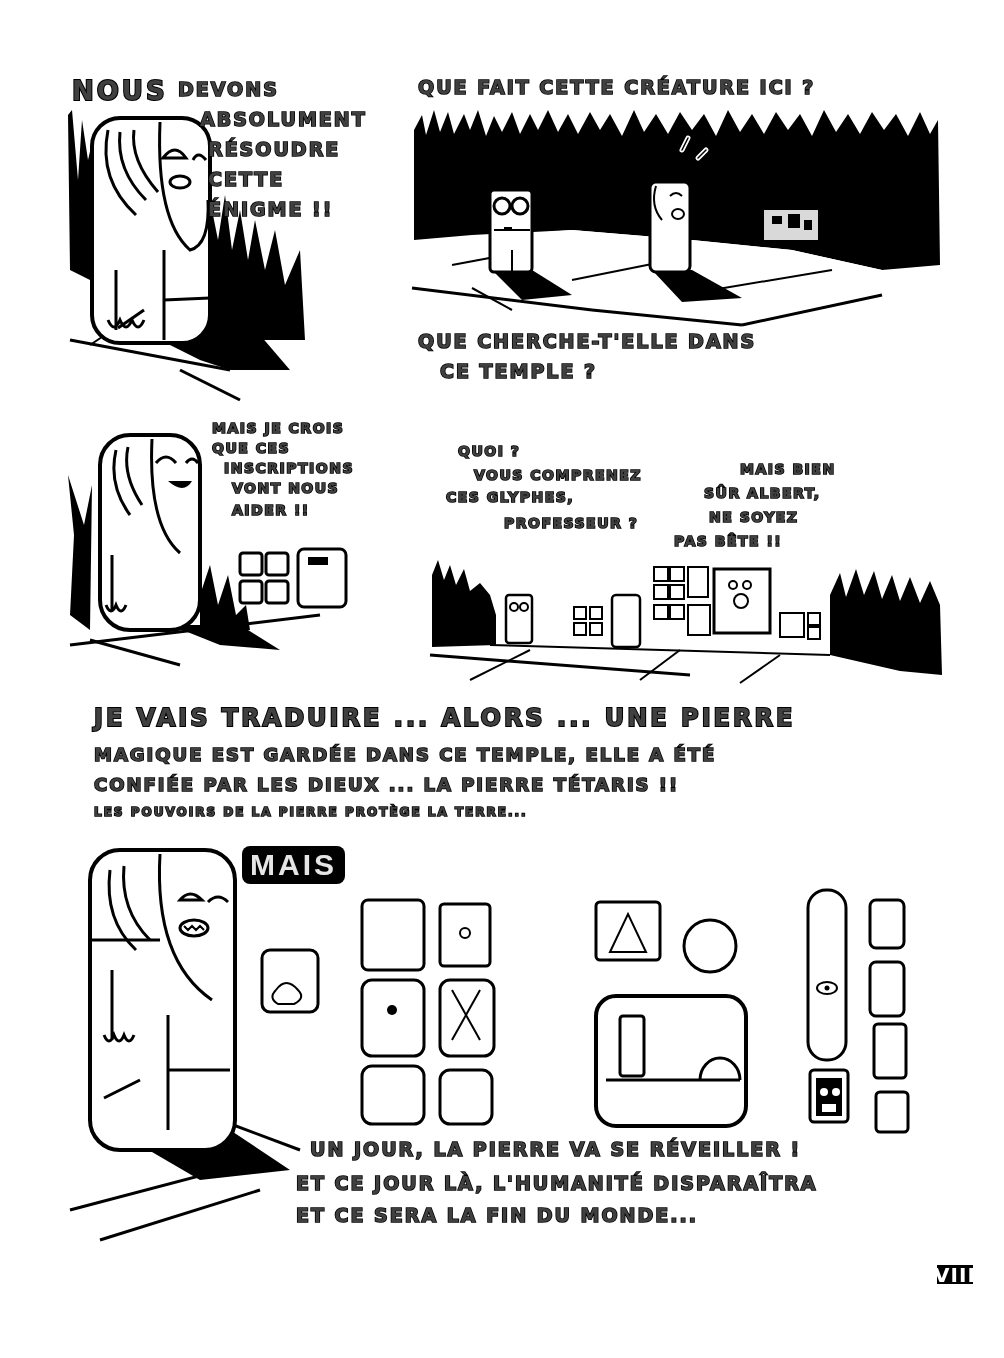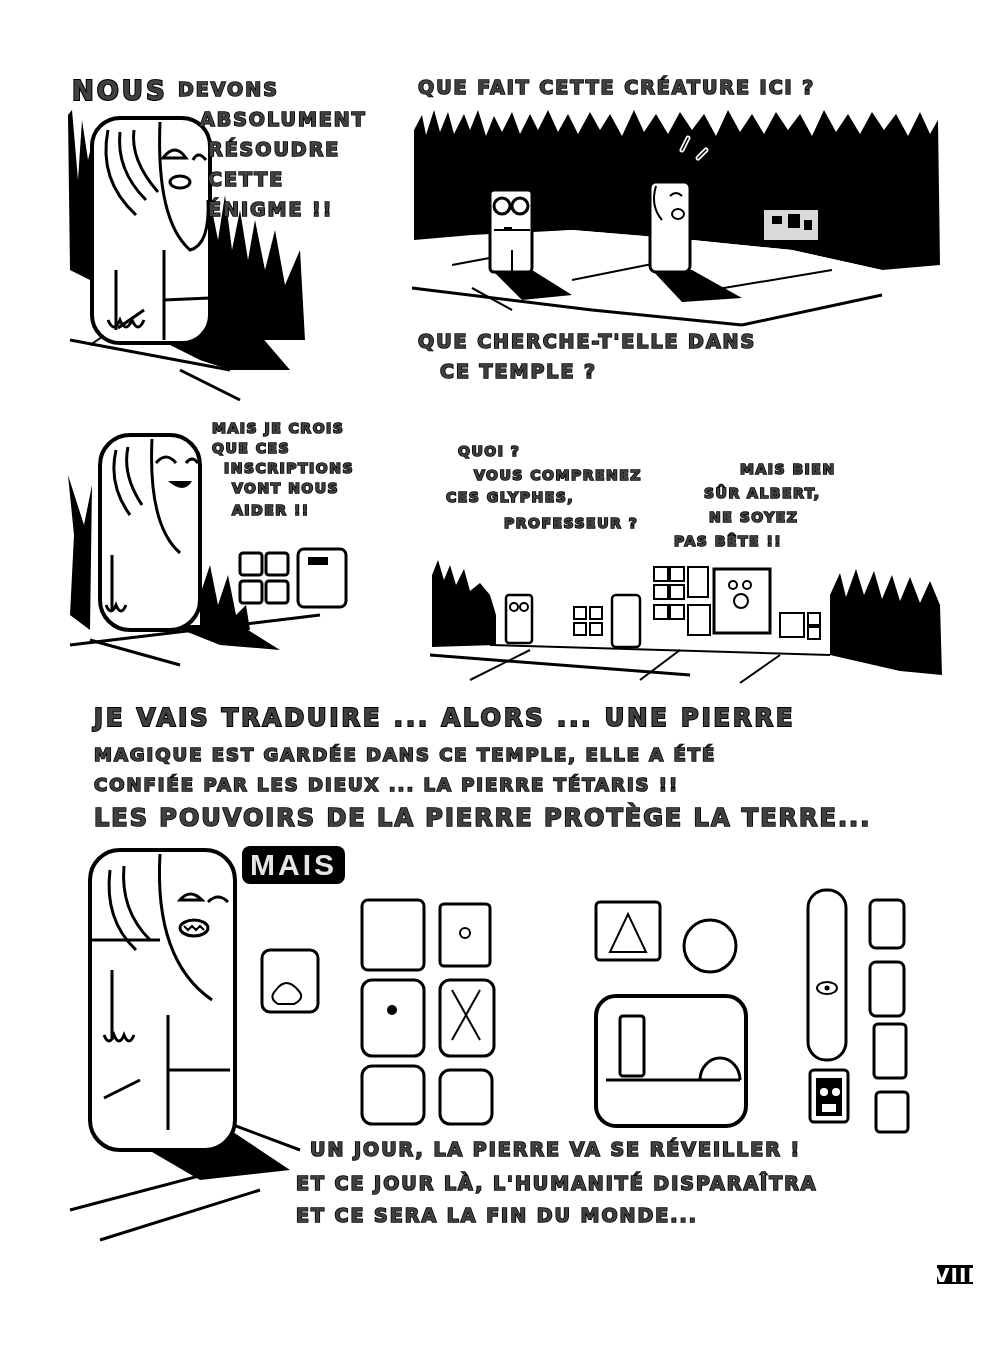--- a/index.html
+++ b/index.html
@@ -189,21 +189,21 @@
     <circle cx="311" cy="46" r="7" fill="none" stroke="#000" stroke-width="2"></circle>
   </svg>
 </div>
 
 <div class="abs" style="left:60px;top:700px;width:890px;height:560px;">
   <div class="abs letter big" style="left:34px;top:6px;font-size:24px;">JE VAIS TRADUIRE ... ALORS ... UNE PIERRE</div>
   <div class="abs letter med" style="left:34px;top:46px;font-size:18px;">MAGIQUE EST GARDÉE DANS CE TEMPLE, ELLE A ÉTÉ</div>
   <div class="abs letter med" style="left:34px;top:76px;font-size:18px;">
     <span>CONFIÉE PAR LES DIEUX ... LA PIERRE TÉTARIS !!</span>
   </div>
-  <div class="abs letter med" style="left:34px;top:106px;font-size:24px;">LES POUVOIRS DE LA PIERRE PROTÈGE LA TERRE...</div>
+  <div class="abs letter med" style="left:34px;top:106px;font-size:12px;">LES POUVOIRS DE LA PIERRE PROTÈGE LA TERRE...</div>
   <div class="abs blackword" style="left:182px;top:146px;">MAIS</div>
 
   <svg width="890" height="420" viewBox="0 0 890 420" style="left:0;top:130px;">
 
     <line x1="10" y1="380" x2="200" y2="330" stroke="#000" stroke-width="3"></line>
     <line x1="40" y1="410" x2="200" y2="360" stroke="#000" stroke-width="3"></line>
     <line x1="160" y1="290" x2="240" y2="320" stroke="#000" stroke-width="3"></line>
     <path d="M80 315 L170 300 L230 340 L140 350 Z" fill="#000"></path>
 
     <rect x="30" y="20" width="145" height="300" rx="30" fill="#fff" stroke="#000" stroke-width="4"></rect>

